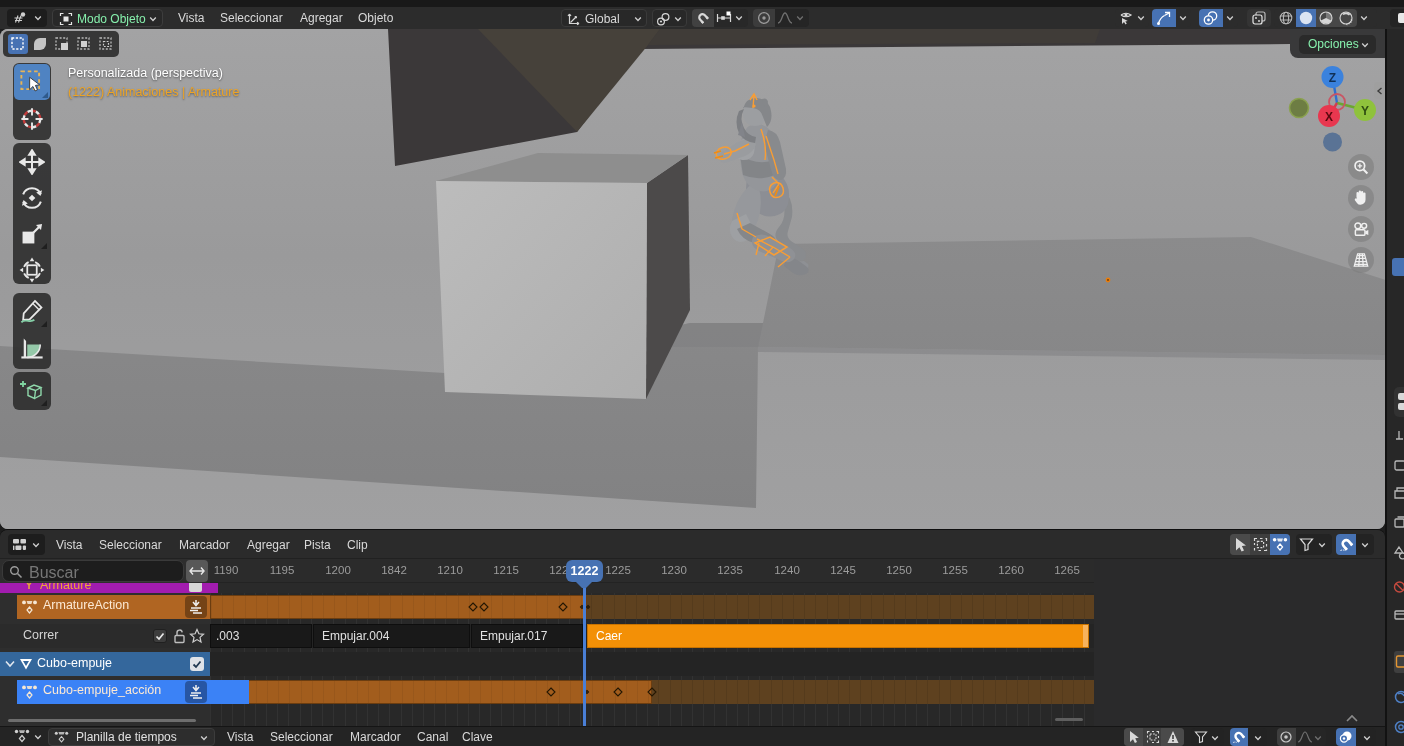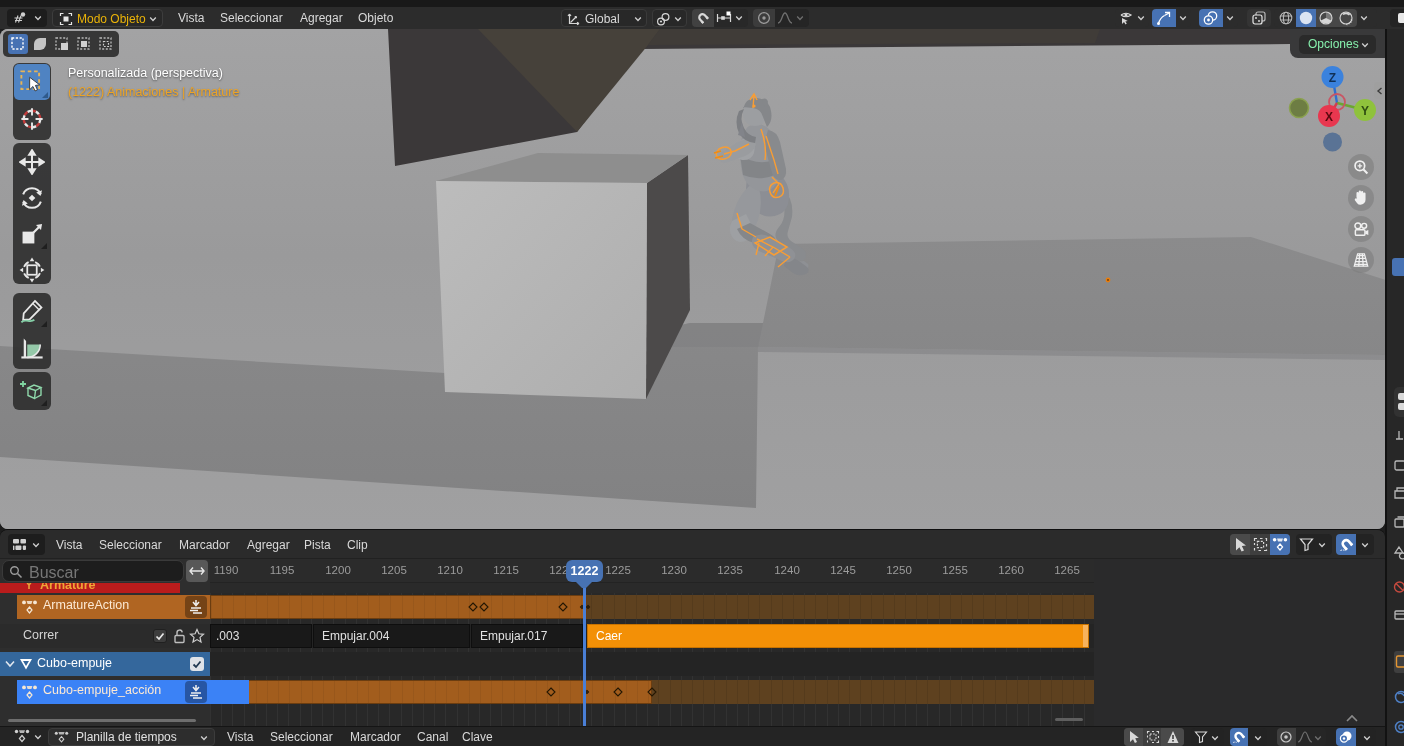--- a/index.html
+++ b/index.html
@@ -29,21 +29,21 @@
         </svg>
     </div>
 
     <div class="abs" style="left:52px;top:2px;width:111px;height:18px;background:#282828;border:1px solid #3d3d3d;border-radius:4px;">
       <svg class="abs" style="left:6px;top:2px" width="14" height="14" viewBox="0 0 14 14">
         <g stroke="#e6e6e6" stroke-width="1.2" fill="none">
           <path d="M1.5 4 V1.5 H4.5 M9.5 1.5 H12.5 V4 M12.5 10 V12.5 H9.5 M4.5 12.5 H1.5 V10"></path>
         </g>
         <rect x="4.5" y="4.5" width="5" height="5" fill="#e6e6e6"></rect>
       </svg>
-      <span class="txt abs" style="left:24px;top:-1px;color:#eab308;">Modo Objeto</span>
+      <span class="txt abs" style="left:24px;top:-1px;color:#86efac;">Modo Objeto</span>
       <svg class="abs" style="left:96px;top:5px" width="8" height="8" viewBox="0 0 8 8">
           <path d="M1.2 2.5 L4 5.5 L6.8 2.5" stroke="#cfcfcf" stroke-width="1.3" fill="none"></path>
         </svg>
     </div>
 
     <span class="txt abs" style="left:178px;top:1px;">Vista</span>
     <span class="txt abs" style="left:220px;top:1px;">Seleccionar</span>
     <span class="txt abs" style="left:300px;top:1px;">Agregar</span>
     <span class="txt abs" style="left:358px;top:1px;">Objeto</span>
 
@@ -549,21 +549,21 @@
     <div class="abs" style="left:210px;top:29px;width:1175px;height:168px;background:#2a2a2b;">
 
       <div class="abs" style="left:0;top:0;width:884px;height:168px;background:#282828;
         background-image:repeating-linear-gradient(to right, #323232 0px, #323232 1px, transparent 1px, transparent 11.21px);"></div>
 
       <div class="abs" style="left:0;top:0;width:884px;height:24px;background:#2b2b2b;border-bottom:1px solid #232323;"></div>
       <div id="ruler">
         <span class="rl" style="left:-4px;">1190</span>
           <span class="rl" style="left:52px;">1195</span>
         <span class="rl" style="left:108px;">1200</span>
-          <span class="rl" style="left:164px;">1205</span>
+          <span class="rl" style="left:164px;">1842</span>
         <span class="rl" style="left:220px;">1210</span>
           <span class="rl" style="left:276px;">1215</span>
         <span class="rl" style="left:332px;">1220</span>
           <span class="rl" style="left:388px;">1225</span>
         <span class="rl" style="left:444px;">1230</span>
           <span class="rl" style="left:500px;">1235</span>
         <span class="rl" style="left:557px;">1240</span>
           <span class="rl" style="left:613px;">1245</span>
         <span class="rl" style="left:669px;">1250</span>
           <span class="rl" style="left:725px;">1255</span>
@@ -626,21 +626,21 @@
           <path d="M8.5 8.5 L12.5 12.5" stroke="#9a9a9a" stroke-width="1.6"></path>
         </svg>
         <span class="abs" style="left:26px;top:3px;color:#777777;font-size:16px;">Buscar</span>
       </div>
       <div class="abs" style="left:186px;top:1px;width:22px;height:22px;background:#585858;border-radius:4px;">
         <svg class="abs" style="left:3px;top:6px" width="16" height="10" viewBox="0 0 16 10">
             <path d="M4 1.5 L1 5 L4 8.5 M12 1.5 L15 5 L12 8.5 M2 5 H14" stroke="#e8e8e8" stroke-width="1.4" fill="none"></path>
           </svg>
       </div>
 
-      <div class="abs" style="left:0;top:24px;width:180px;height:10px;background:#b91c1c;overflow:hidden;font-weight:bold;">
+      <div class="abs" style="left:0;top:24px;width:218px;height:10px;background:#a21caf;overflow:hidden;">
         <svg class="abs" style="left:22px;top:-8px" width="14" height="16" viewBox="0 0 14 16">
             <path d="M7 1 C10 4 10 7 7 10 C4 7 4 4 7 1 M7 10 L7 14" stroke="#e9a33a" stroke-width="1.6" fill="none"></path>
           </svg>
         <span class="abs" style="left:40px;top:-8px;color:#f0a636;font-size:12.5px;line-height:20px;">Armature</span>
         <div class="abs" style="left:189px;top:-4px;width:13px;height:13px;background:#d7d7d7;border-radius:2px;"></div>
       </div>
 
       <div class="abs" style="left:17px;top:36px;width:193px;height:24px;background:#b06522;">
         <svg class="abs" style="left:4px;top:4px" width="17" height="16" viewBox="0 0 17 16">
           <circle cx="3" cy="3.4" r="1.9" fill="#f5e6d3"></circle>

